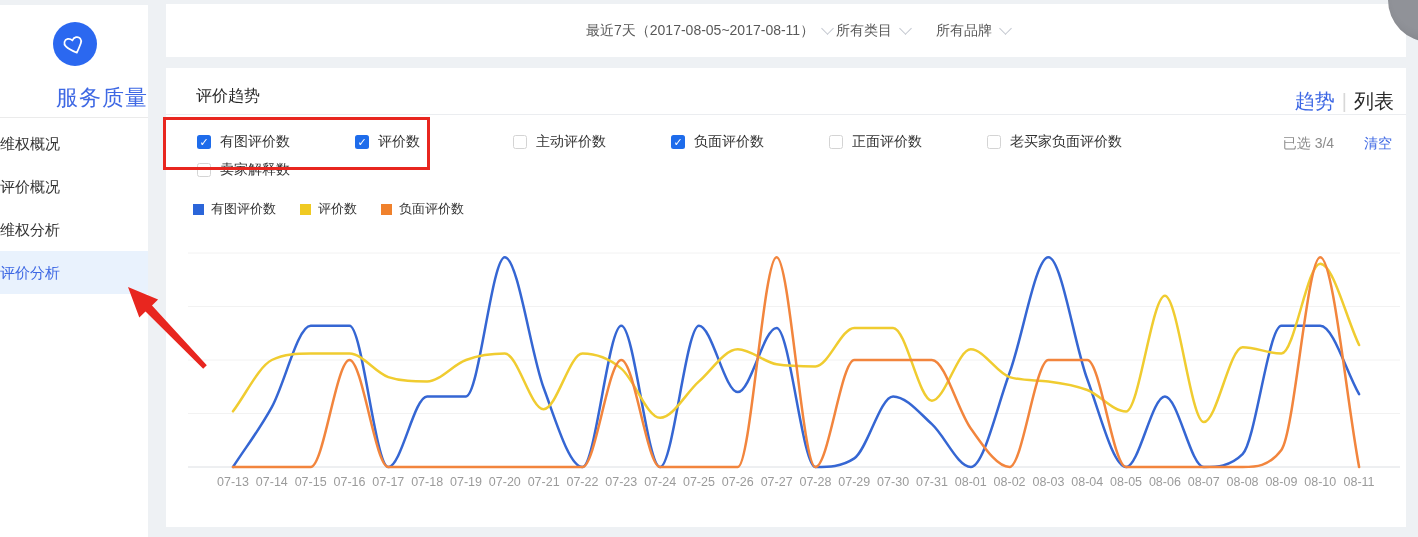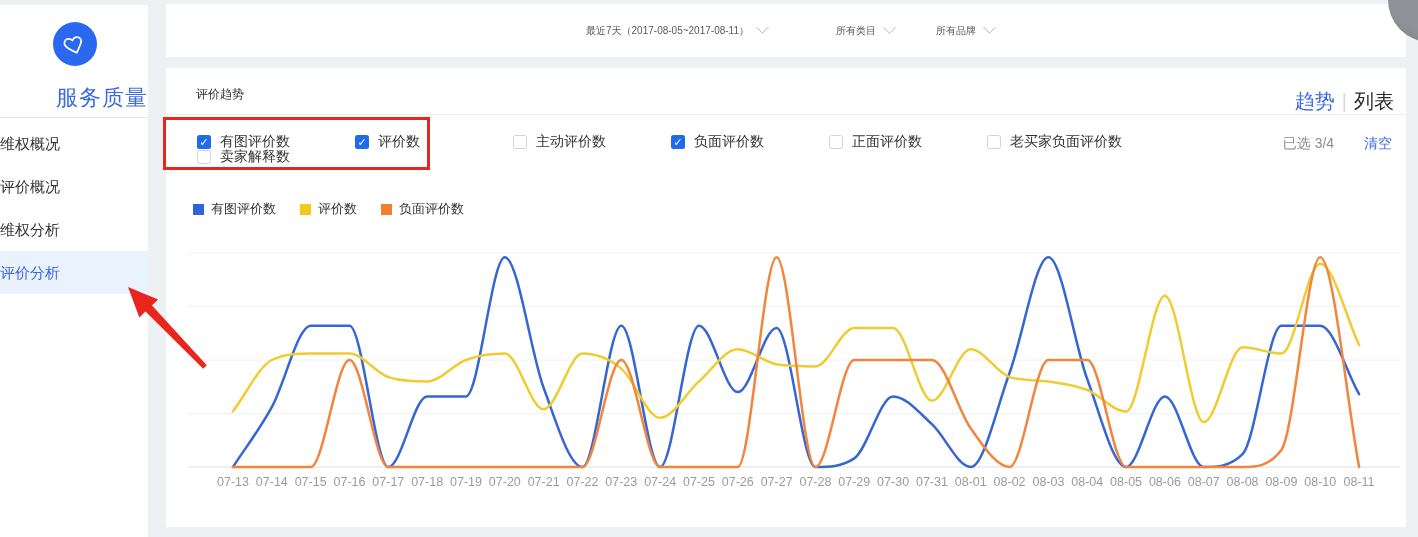--- a/index.html
+++ b/index.html
@@ -15,34 +15,34 @@
   .brand-icon{position:absolute;left:53px;top:17px;width:44px;height:44px;border-radius:50%;
     background:#2b68f0;display:flex;align-items:center;justify-content:center;}
   .brand-title{position:absolute;left:0;top:78px;width:148px;text-align:right;
     color:#3e68e4;font-size:22px;letter-spacing:1px;}
   .side-divider{position:absolute;left:0;top:112px;width:148px;height:1px;background:#ebebeb;}
   .side-items{position:absolute;left:0;top:117px;width:148px;}
   .side-item{height:43px;line-height:43px;font-size:15px;color:#333;cursor:pointer;}
   .side-item.active{background:#e9f2fd;color:#3e68e4;}
   
   .filter-card{position:absolute;left:166px;top:4px;width:1240px;height:53px;background:#fff;}
-  .select{position:absolute;top:0;height:53px;line-height:53px;font-size:10px;color:#595959;cursor:pointer;white-space:nowrap;}
+  .select{position:absolute;top:0;height:53px;line-height:53px;font-size:14px;color:#595959;cursor:pointer;white-space:nowrap;}
   .caret{display:inline-block;width:8px;height:8px;border-right:1.5px solid #c3c7cf;
     border-bottom:1.5px solid #c3c7cf;transform:rotate(45deg);margin-left:9px;vertical-align:2px;}
   
   .main-card{position:absolute;left:166px;top:68px;width:1240px;height:459px;background:#fff;}
-  .panel-title{position:absolute;left:30px;top:18px;font-size:12px;color:#2b2b2b;font-weight:500;}
+  .panel-title{position:absolute;left:30px;top:18px;font-size:16px;color:#2b2b2b;font-weight:500;}
   .view-switch{position:absolute;right:12px;top:20px;font-size:20px;}
   .view-switch .trend{color:#3e68e4;cursor:pointer;}
   .view-switch .sep{color:#d8d8d8;margin:0 7px;}
   .view-switch .list{color:#2b2b2b;cursor:pointer;}
   .header-divider{position:absolute;left:0;top:46px;width:1240px;height:1px;background:#ebedf0;}
   .metrics-row{position:absolute;left:31px;display:flex;}
   #metrics-row1{top:63px;}
-  #metrics-row2{top:78px;}
+  #metrics-row2{top:91px;}
   .metric-item{width:158px;display:flex;align-items:center;height:22px;cursor:pointer;}
   .cbox{width:14px;height:14px;border-radius:2.5px;box-sizing:border-box;margin-right:9px;
     display:flex;align-items:center;justify-content:center;flex:0 0 14px;}
   .cbox.on{background:#1e6ceb;color:#fff;font-size:11px;line-height:14px;font-weight:700;}
   .cbox.off{background:#fff;border:1px solid #d4d4d4;}
   .metric-label{font-size:14px;color:#333;white-space:nowrap;}
   .selected-info{position:absolute;right:14px;top:67px;font-size:14px;white-space:nowrap;}
   .selected-info .count{color:#8c8c8c;}
   .selected-info .clear{color:#3e68e4;margin-left:26px;cursor:pointer;}
   .legend{position:absolute;left:27px;top:132px;display:flex;align-items:center;}

